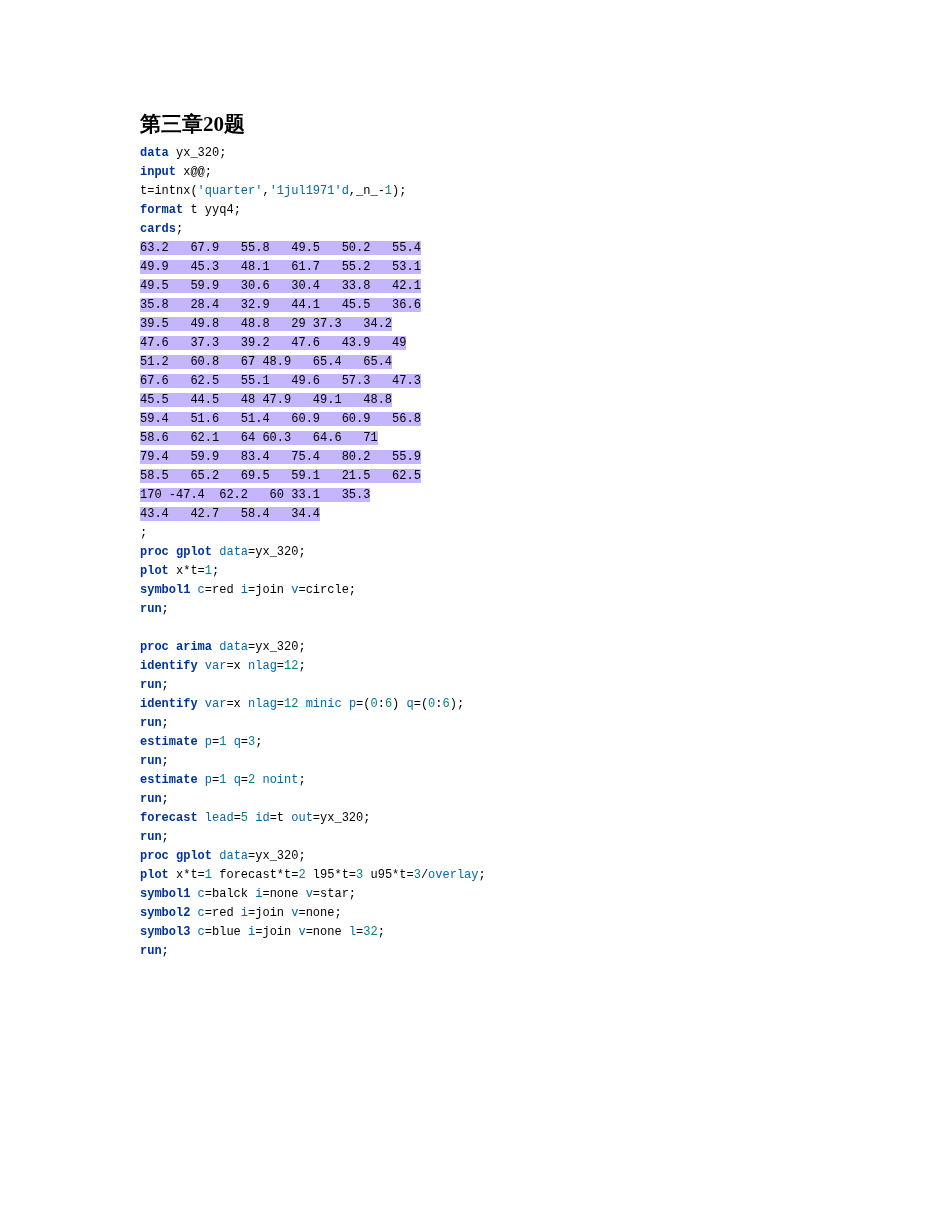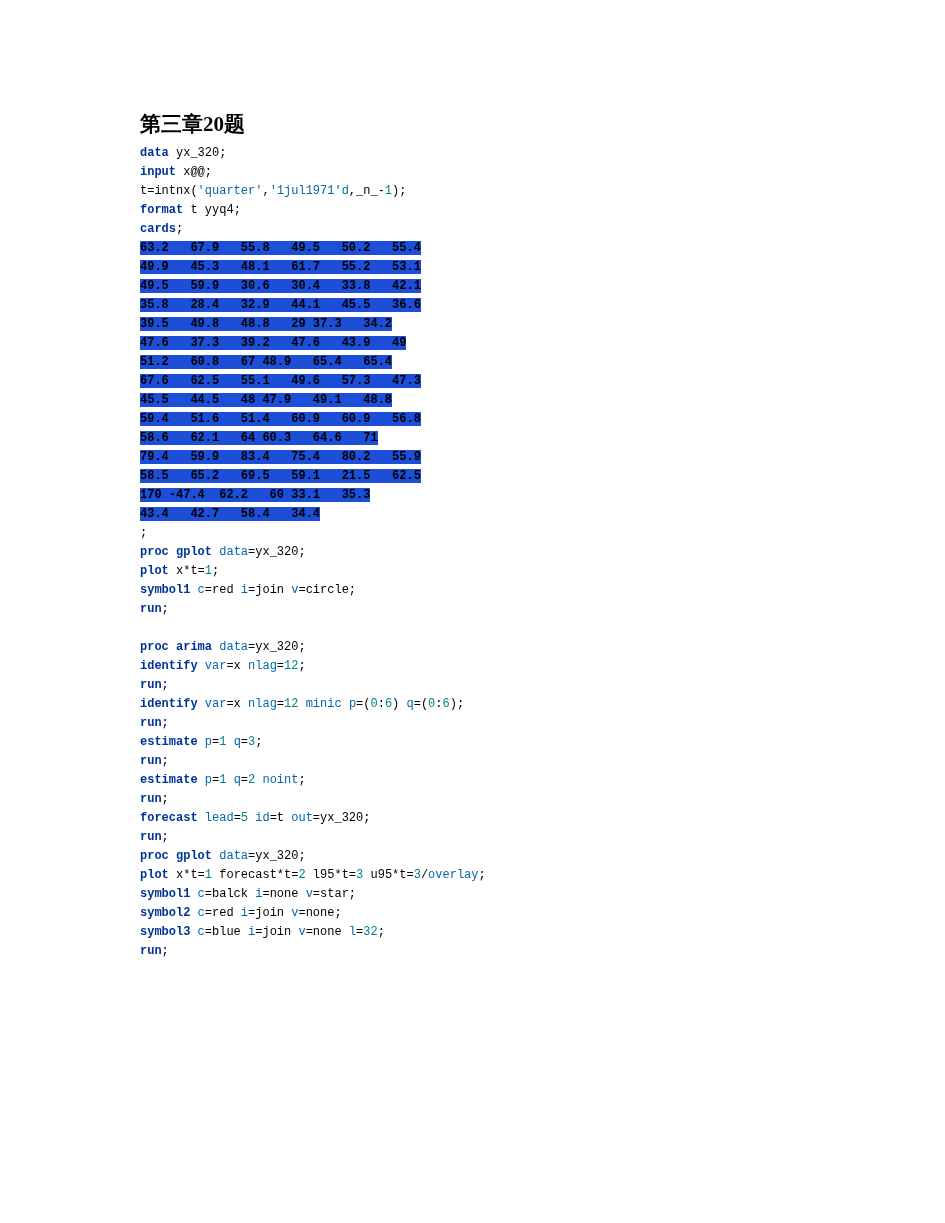--- a/index.html
+++ b/index.html
@@ -25,21 +25,21 @@
     font-size: 12px;
     line-height: 19px;
     white-space: pre;
     color: #000;
   }
   .kw   { color: #003399; font-weight: bold; }   
   .opt  { color: #0066aa; }                        
   .num  { color: #008080; }                        
   .str  { color: #0369a1; }                        
   .var  { color: #000000; }                        
-  .dat  { background: #1d4ed8; font-weight: bold; }                   
+  .dat  { background: #c4b5fd; }                   
 </style>
 </head>
 <body>
 
 <div class="page">
   <div class="heading">第三章20题</div>
   <div class="code" id="code-block"><div><span class="kw">data </span><span class="var">yx_320;</span></div><div><span class="kw">input </span><span class="var">x@@;</span></div><div><span class="var">t=intnx(</span><span class="str">'quarter'</span><span class="var">,</span><span class="str">'1jul1971'd</span><span class="var">,_n_-</span><span class="num">1</span><span class="var">);</span></div><div><span class="kw">format </span><span class="var">t yyq4;</span></div><div><span class="kw">cards</span><span class="var">;</span></div><div><span class="dat">63.2   67.9   55.8   49.5   50.2   55.4</span></div><div><span class="dat">49.9   45.3   48.1   61.7   55.2   53.1</span></div><div><span class="dat">49.5   59.9   30.6   30.4   33.8   42.1</span></div><div><span class="dat">35.8   28.4   32.9   44.1   45.5   36.6</span></div><div><span class="dat">39.5   49.8   48.8   29 37.3   34.2</span></div><div><span class="dat">47.6   37.3   39.2   47.6   43.9   49</span></div><div><span class="dat">51.2   60.8   67 48.9   65.4   65.4</span></div><div><span class="dat">67.6   62.5   55.1   49.6   57.3   47.3</span></div><div><span class="dat">45.5   44.5   48 47.9   49.1   48.8</span></div><div><span class="dat">59.4   51.6   51.4   60.9   60.9   56.8</span></div><div><span class="dat">58.6   62.1   64 60.3   64.6   71</span></div><div><span class="dat">79.4   59.9   83.4   75.4   80.2   55.9</span></div><div><span class="dat">58.5   65.2   69.5   59.1   21.5   62.5</span></div><div><span class="dat">170 -47.4  62.2   60 33.1   35.3</span></div><div><span class="dat">43.4   42.7   58.4   34.4</span></div><div><span class="var">;</span></div><div><span class="kw">proc </span><span class="kw">gplot </span><span class="opt">data</span><span class="var">=yx_320;</span></div><div><span class="kw">plot </span><span class="var">x*t=</span><span class="num">1</span><span class="var">;</span></div><div><span class="kw">symbol1 </span><span class="opt">c</span><span class="var">=red </span><span class="opt">i</span><span class="var">=join </span><span class="opt">v</span><span class="var">=circle;</span></div><div><span class="kw">run</span><span class="var">;</span></div><div>&nbsp;</div><div><span class="kw">proc </span><span class="kw">arima </span><span class="opt">data</span><span class="var">=yx_320;</span></div><div><span class="kw">identify </span><span class="opt">var</span><span class="var">=x </span><span class="opt">nlag</span><span class="var">=</span><span class="num">12</span><span class="var">;</span></div><div><span class="kw">run</span><span class="var">;</span></div><div><span class="kw">identify </span><span class="opt">var</span><span class="var">=x </span><span class="opt">nlag</span><span class="var">=</span><span class="num">12</span><span class="var"> </span><span class="opt">minic </span><span class="opt">p</span><span class="var">=(</span><span class="num">0</span><span class="var">:</span><span class="num">6</span><span class="var">) </span><span class="opt">q</span><span class="var">=(</span><span class="num">0</span><span class="var">:</span><span class="num">6</span><span class="var">);</span></div><div><span class="kw">run</span><span class="var">;</span></div><div><span class="kw">estimate </span><span class="opt">p</span><span class="var">=</span><span class="num">1</span><span class="var"> </span><span class="opt">q</span><span class="var">=</span><span class="num">3</span><span class="var">;</span></div><div><span class="kw">run</span><span class="var">;</span></div><div><span class="kw">estimate </span><span class="opt">p</span><span class="var">=</span><span class="num">1</span><span class="var"> </span><span class="opt">q</span><span class="var">=</span><span class="num">2</span><span class="var"> </span><span class="opt">noint</span><span class="var">;</span></div><div><span class="kw">run</span><span class="var">;</span></div><div><span class="kw">forecast </span><span class="opt">lead</span><span class="var">=</span><span class="num">5</span><span class="var"> </span><span class="opt">id</span><span class="var">=t </span><span class="opt">out</span><span class="var">=yx_320;</span></div><div><span class="kw">run</span><span class="var">;</span></div><div><span class="kw">proc </span><span class="kw">gplot </span><span class="opt">data</span><span class="var">=yx_320;</span></div><div><span class="kw">plot </span><span class="var">x*t=</span><span class="num">1</span><span class="var"> forecast*t=</span><span class="num">2</span><span class="var"> l95*t=</span><span class="num">3</span><span class="var"> u95*t=</span><span class="num">3</span><span class="var">/</span><span class="opt">overlay</span><span class="var">;</span></div><div><span class="kw">symbol1 </span><span class="opt">c</span><span class="var">=balck </span><span class="opt">i</span><span class="var">=none </span><span class="opt">v</span><span class="var">=star;</span></div><div><span class="kw">symbol2 </span><span class="opt">c</span><span class="var">=red </span><span class="opt">i</span><span class="var">=join </span><span class="opt">v</span><span class="var">=none;</span></div><div><span class="kw">symbol3 </span><span class="opt">c</span><span class="var">=blue </span><span class="opt">i</span><span class="var">=join </span><span class="opt">v</span><span class="var">=none </span><span class="opt">l</span><span class="var">=</span><span class="num">32</span><span class="var">;</span></div><div><span class="kw">run</span><span class="var">;</span></div></div>
 </div>
 
 </body></html>

